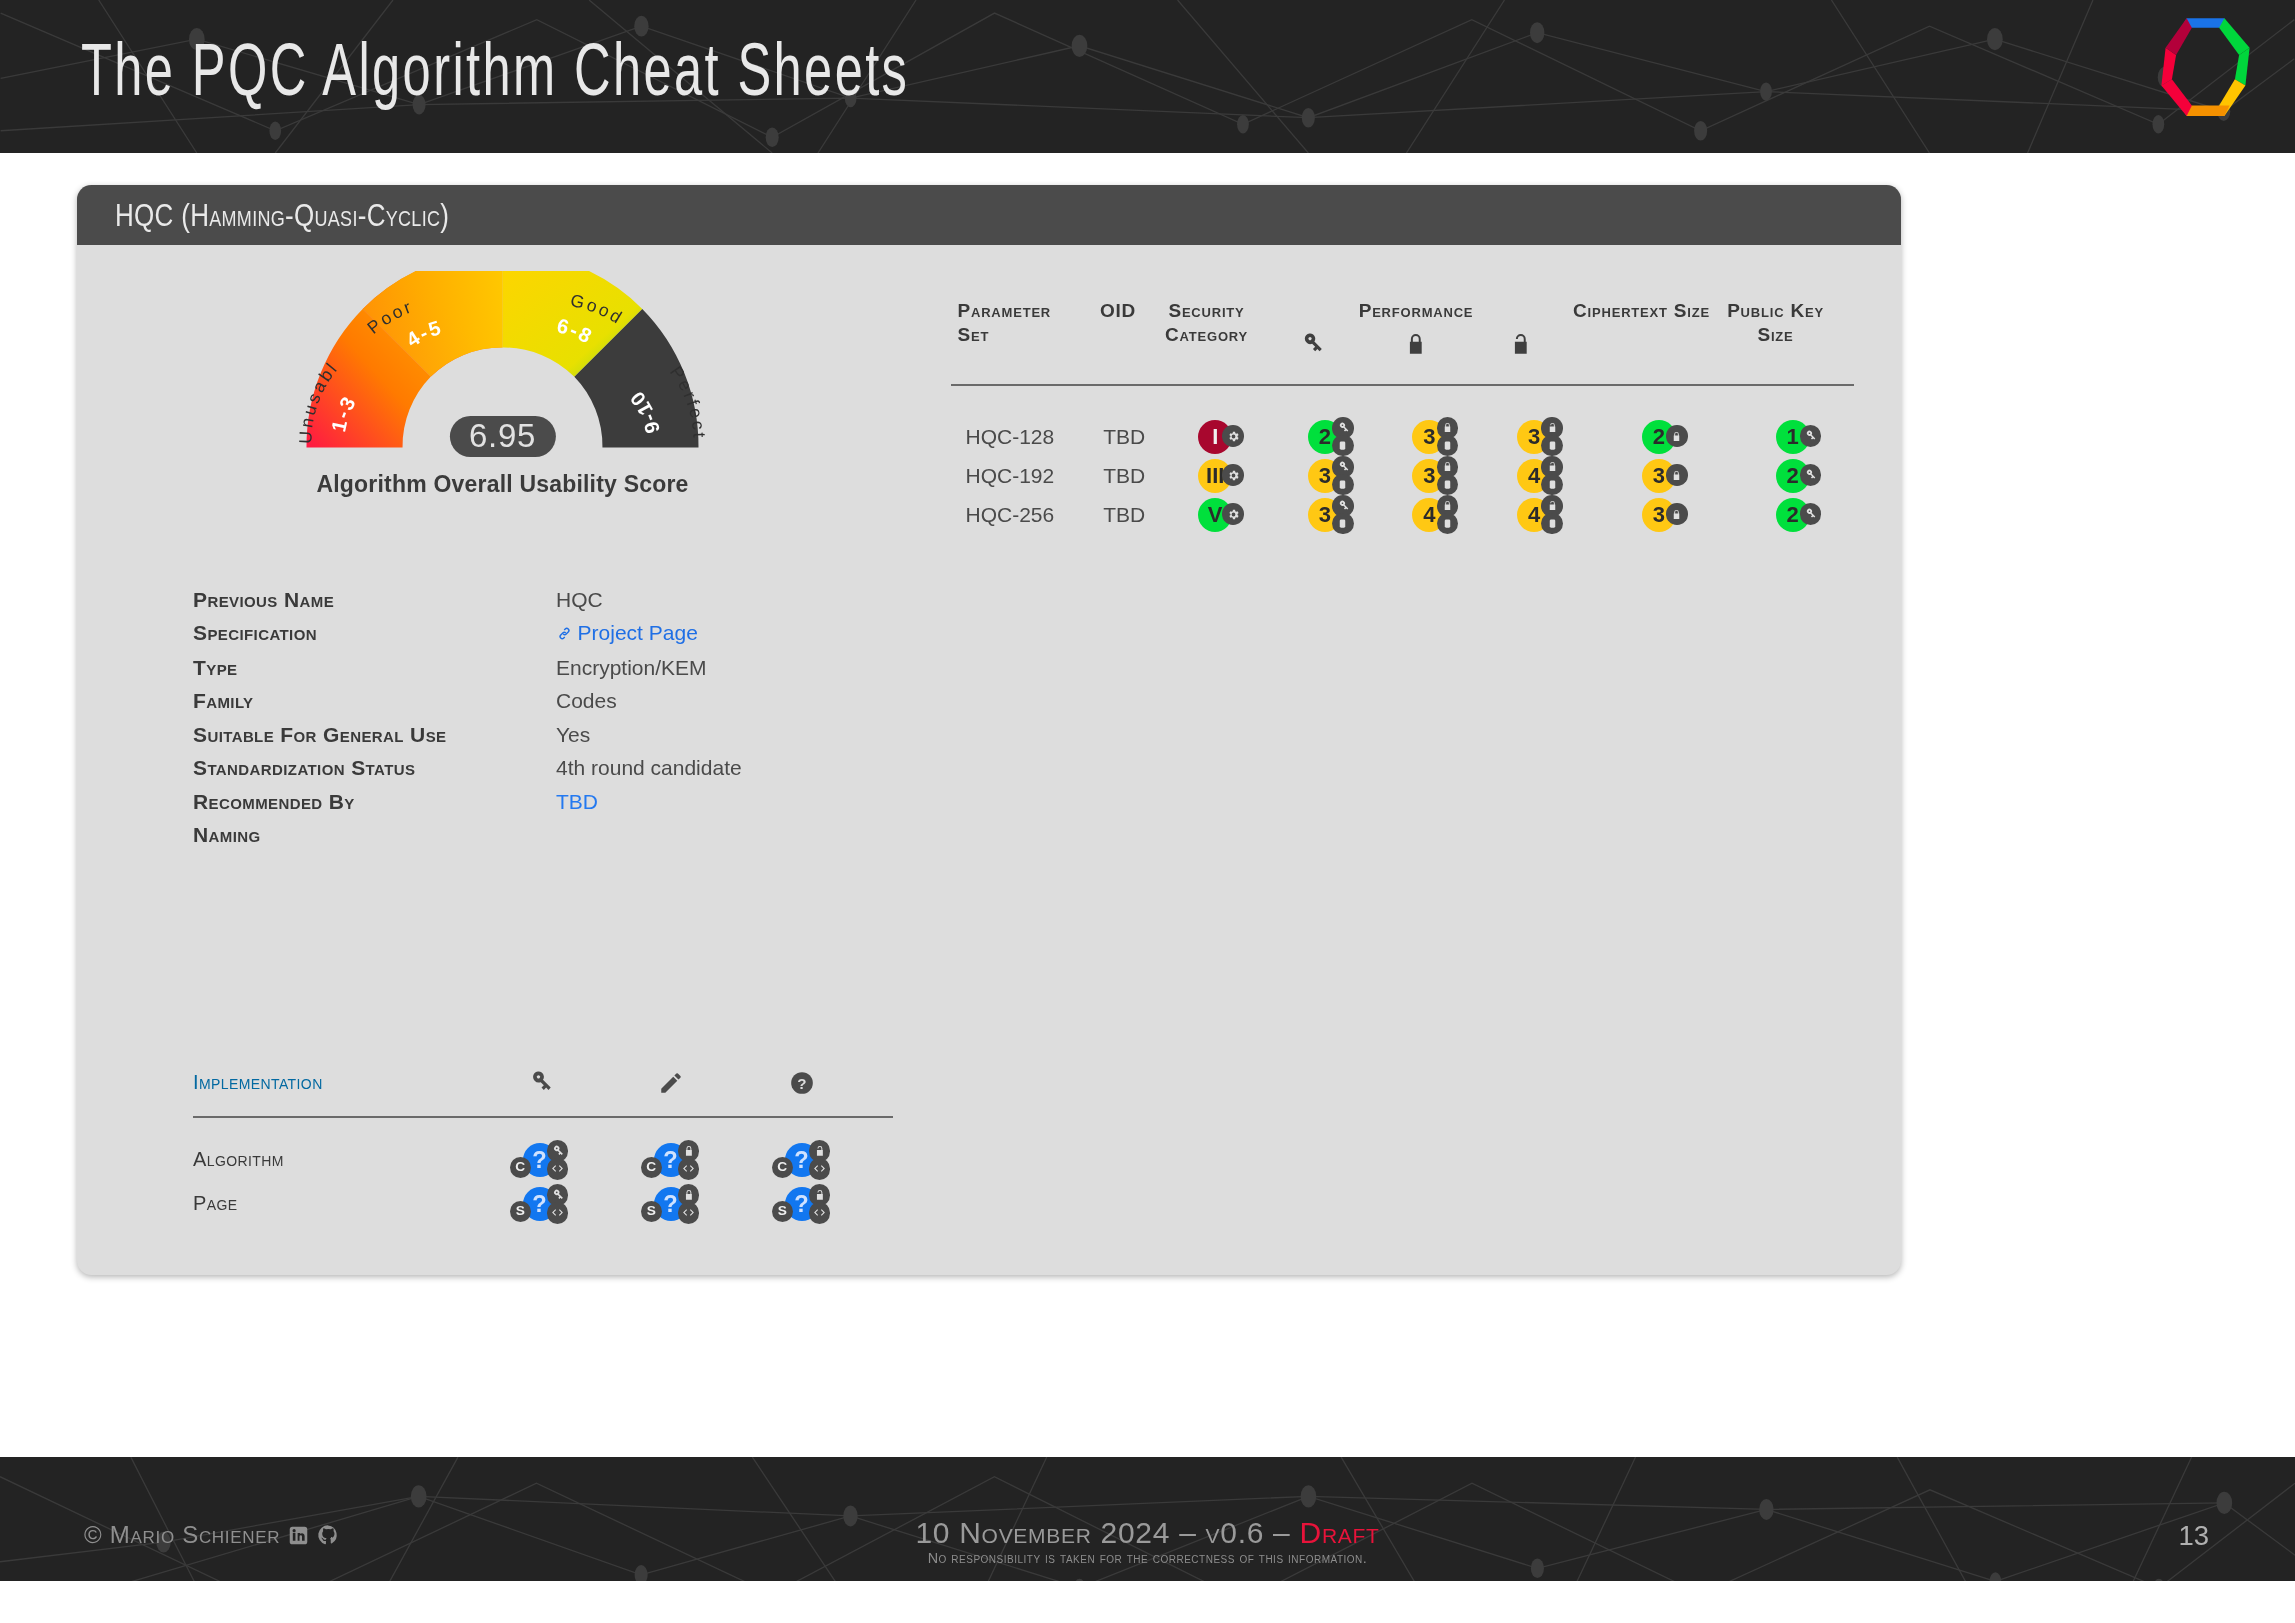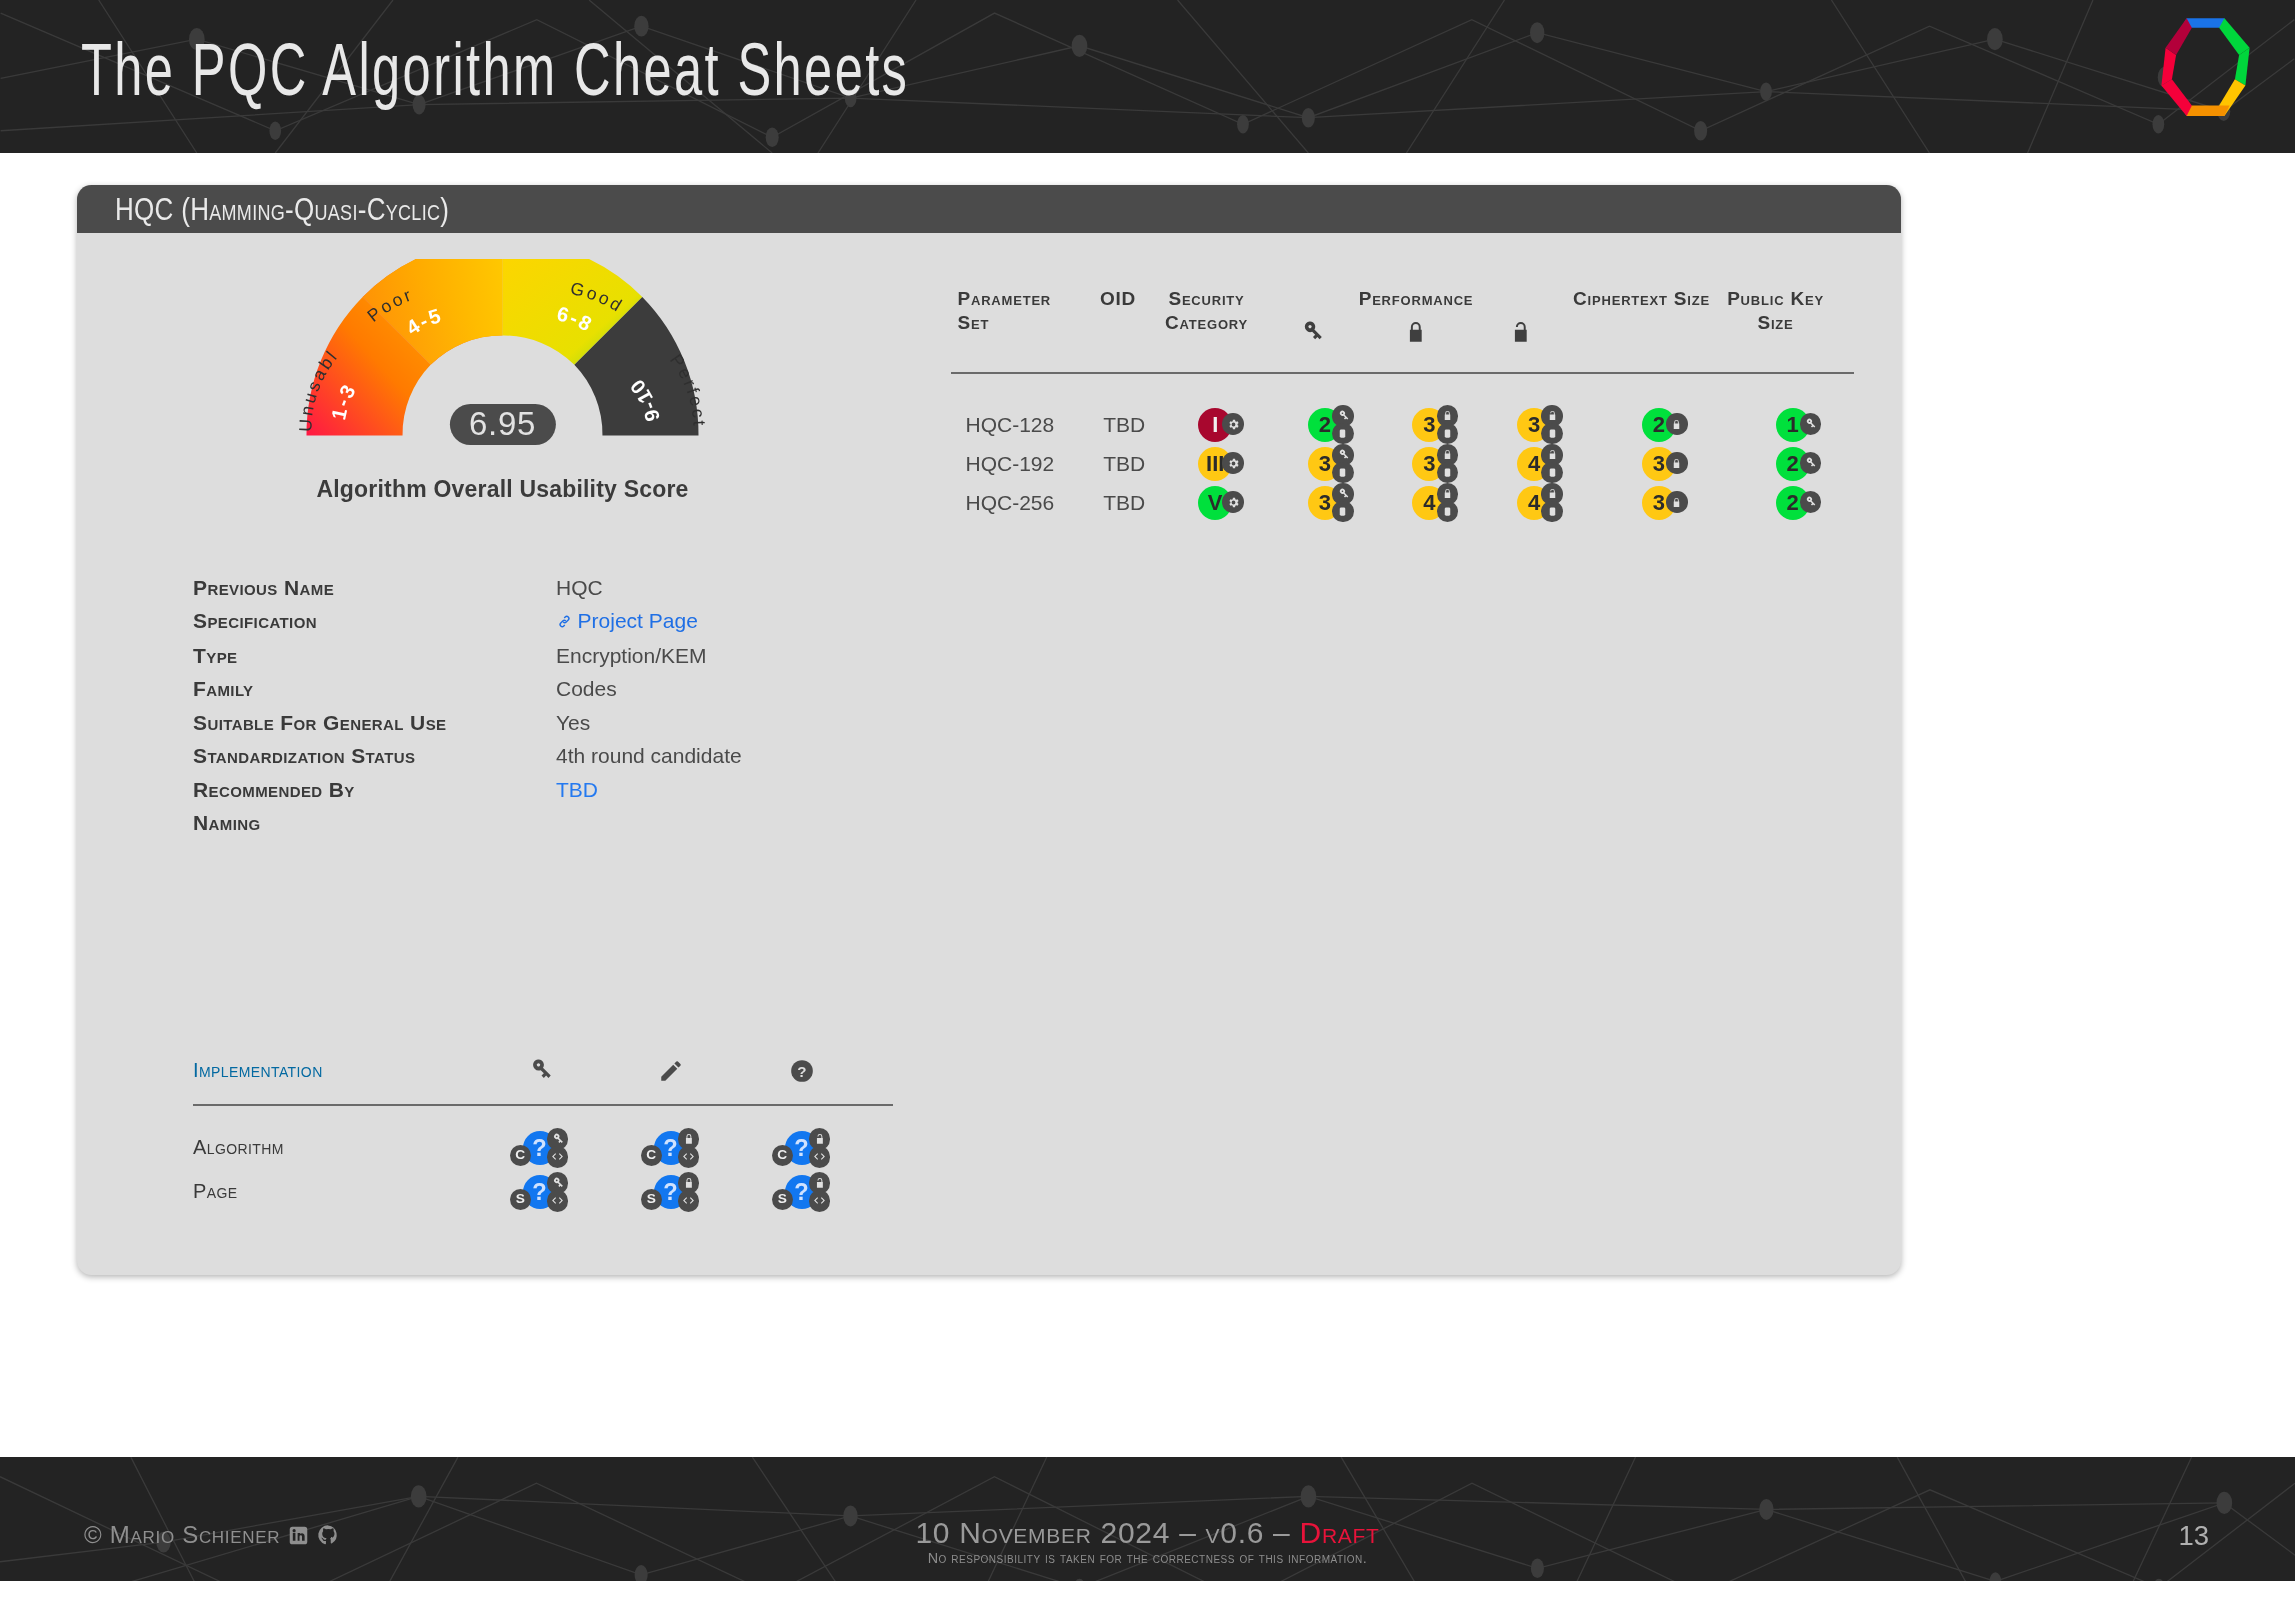--- a/index.html
+++ b/index.html
@@ -26,21 +26,21 @@
   .logo { position:absolute; right:37px; top:14.4px; width:105px; height:121px; }
 
   
   .card {
     position:absolute; left:77px; top:185px; width:1824px; height:1090px;
     background:#dddddd; border-radius:14.4px;
     box-shadow: 0 2px 6.5px rgba(0,0,0,0.30);
     overflow:hidden;
   }
   .card-header {
-    height:48px; background:#4b4b4b; color:#e9e9e9;
+    height:60px; background:#4b4b4b; color:#e9e9e9;
     display:flex; align-items:center; padding-left:38px;
   }
   .card-title {
     font-size:26px; font-weight:400; letter-spacing:0.3px;
     transform: scaleY(1.18); transform-origin:left center;
   }
   .small-caps { font-variant: small-caps; }
 
   .card-body { position:relative; width:100%; height:1041px; }
 
@@ -48,21 +48,21 @@
   .gauge-wrap { position:absolute; left:164px; top:26px; width:523px; height:222px; }
   .gauge-svg { position:absolute; left:0; top:0; }
   .gauge-score {
     position:absolute; left:50%; top:145px; transform:translateX(-50%);
     background:#4b4b4b; color:#e2e2e2; border-radius:26px;
     padding:2.6px 19.6px 5.2px; font-size:33px; font-weight:500;
     letter-spacing:0.7px; line-height:1.0;
   }
   .gauge-caption {
     position:absolute; left:0; right:0; top:200px; text-align:center;
-    font-size:23px; color:#3b3b3b; font-weight:700; letter-spacing:0.2px;margin-top:17px;
+    font-size:23px; color:#3b3b3b; font-weight:700; letter-spacing:0.2px;
   }
 
   
   .props { position:absolute; left:116px; top:344px; width:753px; }
   .prop-row { display:flex; line-height:1.00; margin-bottom:12.4px; }
   .prop-key {
     width:363px; font-size:21px; color:#3a3a3a; font-weight:700;
     font-variant: small-caps; letter-spacing:0.4px;
   }
   .prop-val { font-size:21px; color:#4a4a4a; }

